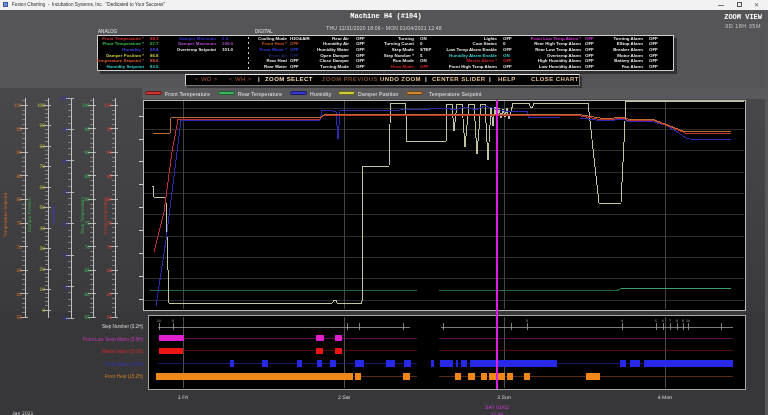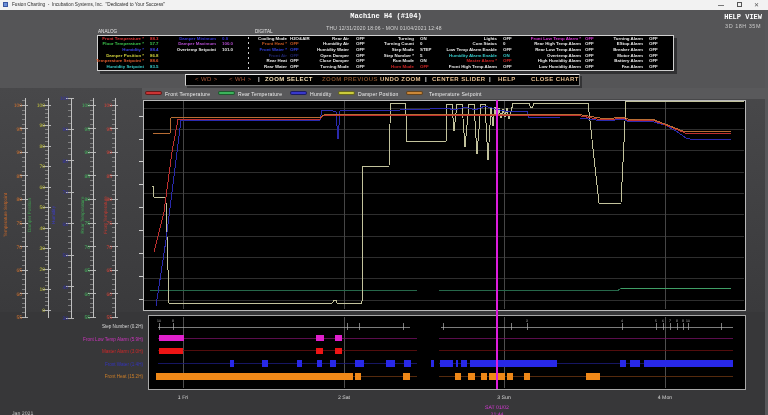--- a/index.html
+++ b/index.html
@@ -38,21 +38,21 @@
 <div class="abs" style="left:765px;top:10px;width:3px;height:405px;background:#57575a"></div>
 <div class="abs" id="titlebar">
   <div style="position:absolute;left:3px;top:2px;width:5px;height:5px;background:#6a8fd8;border:1px solid #3a55a0"></div>
   <div class="t">Fusion Charting&nbsp; -&nbsp; Incubation Systems, Inc.&nbsp; ''Dedicated to Your Success''</div>
   <div style="position:absolute;left:718px;top:5px;width:6px;height:1px;background:#777"></div>
   <div style="position:absolute;left:737px;top:2px;width:5px;height:5px;border:1px solid #555"></div>
   <div class="wbtn" style="left:754px;top:0.5px;color:#555;font-size:6px">✕</div>
 </div>
 <div class="abs" id="mtitle">Machine H4 (#104)</div>
 <div class="abs" id="mdate">THU 12/31/2020 18:06 - MON 01/04/2021 12:48</div>
-<div class="abs" id="zv">HELP VIEW</div>
+<div class="abs" id="zv">ZOOM VIEW</div>
 <div class="abs" style="right:7px;top:23px;color:#c9c9c9;font-size:5.5px;letter-spacing:.5px">3D 18H 35M</div>
 <div class="abs" id="analog">ANALOG</div>
 <div class="abs" id="digital">DIGITAL</div>
 <div class="abs" id="panel"></div>
 <div class="pl" style="right:624px;top:36.6px;color:#e03434">Front Temperature *</div>
 <div class="pv" style="left:150px;top:36.6px;color:#e03434">88.3</div>
 <div class="pl" style="right:624px;top:42.2px;color:#3cc44c">Floor Temperature *</div>
 <div class="pv" style="left:150px;top:42.2px;color:#3cc44c">57.7</div>
 <div class="pl" style="right:624px;top:47.9px;color:#3c46e8">Humidity *</div>
 <div class="pv" style="left:150px;top:47.9px;color:#3c46e8">88.4</div>

